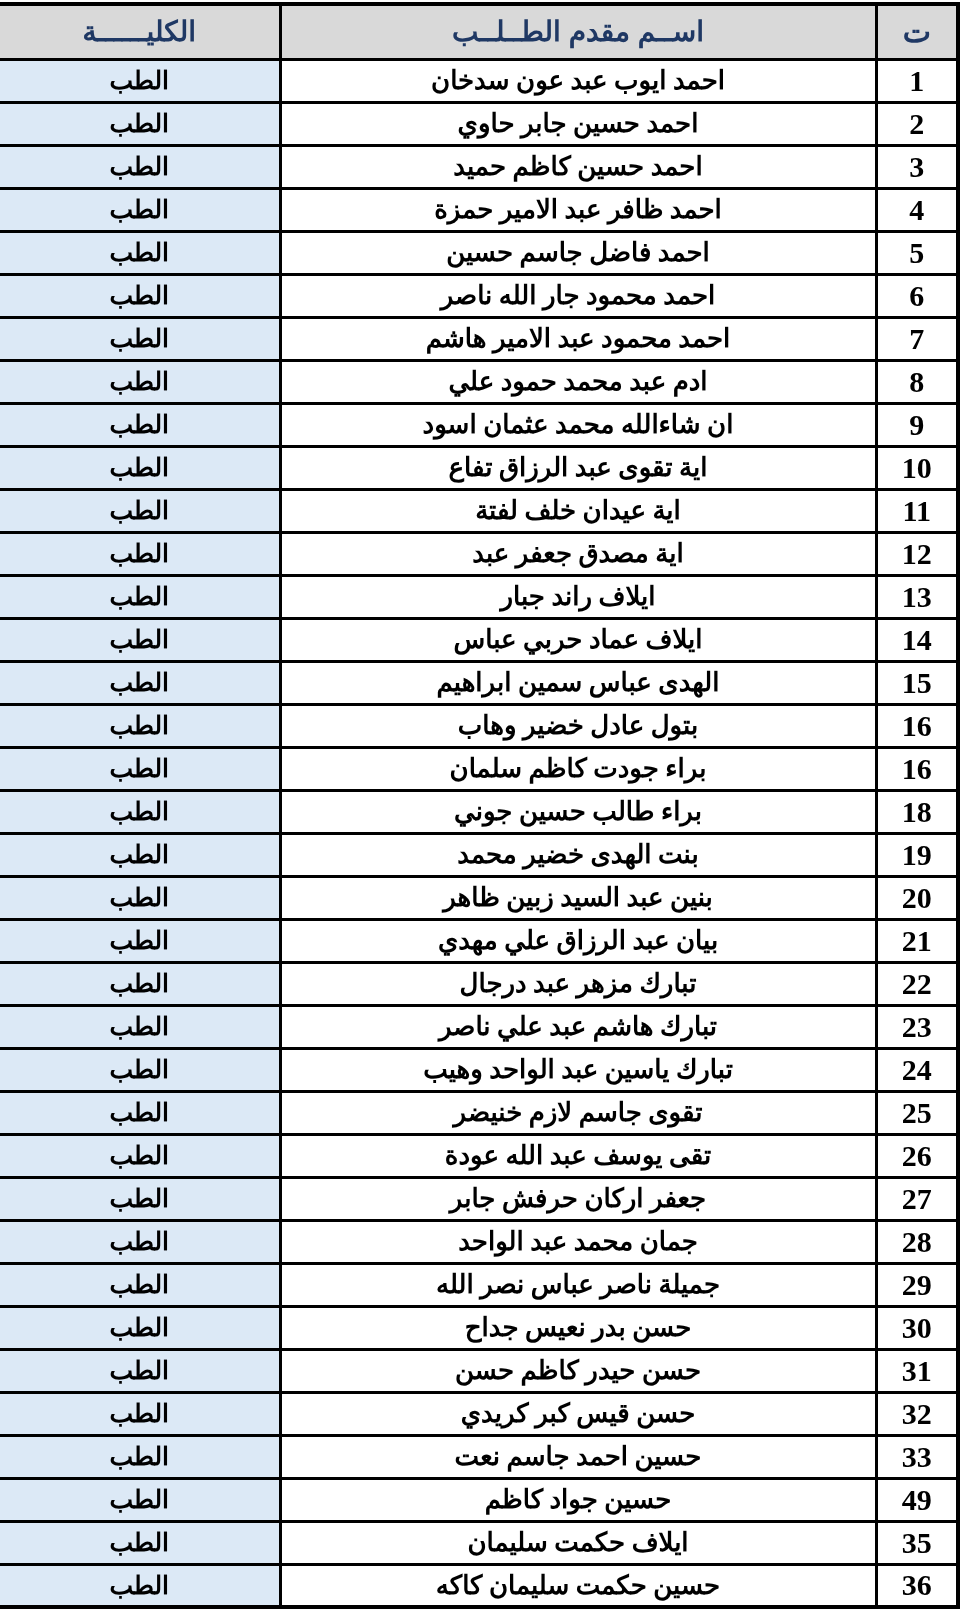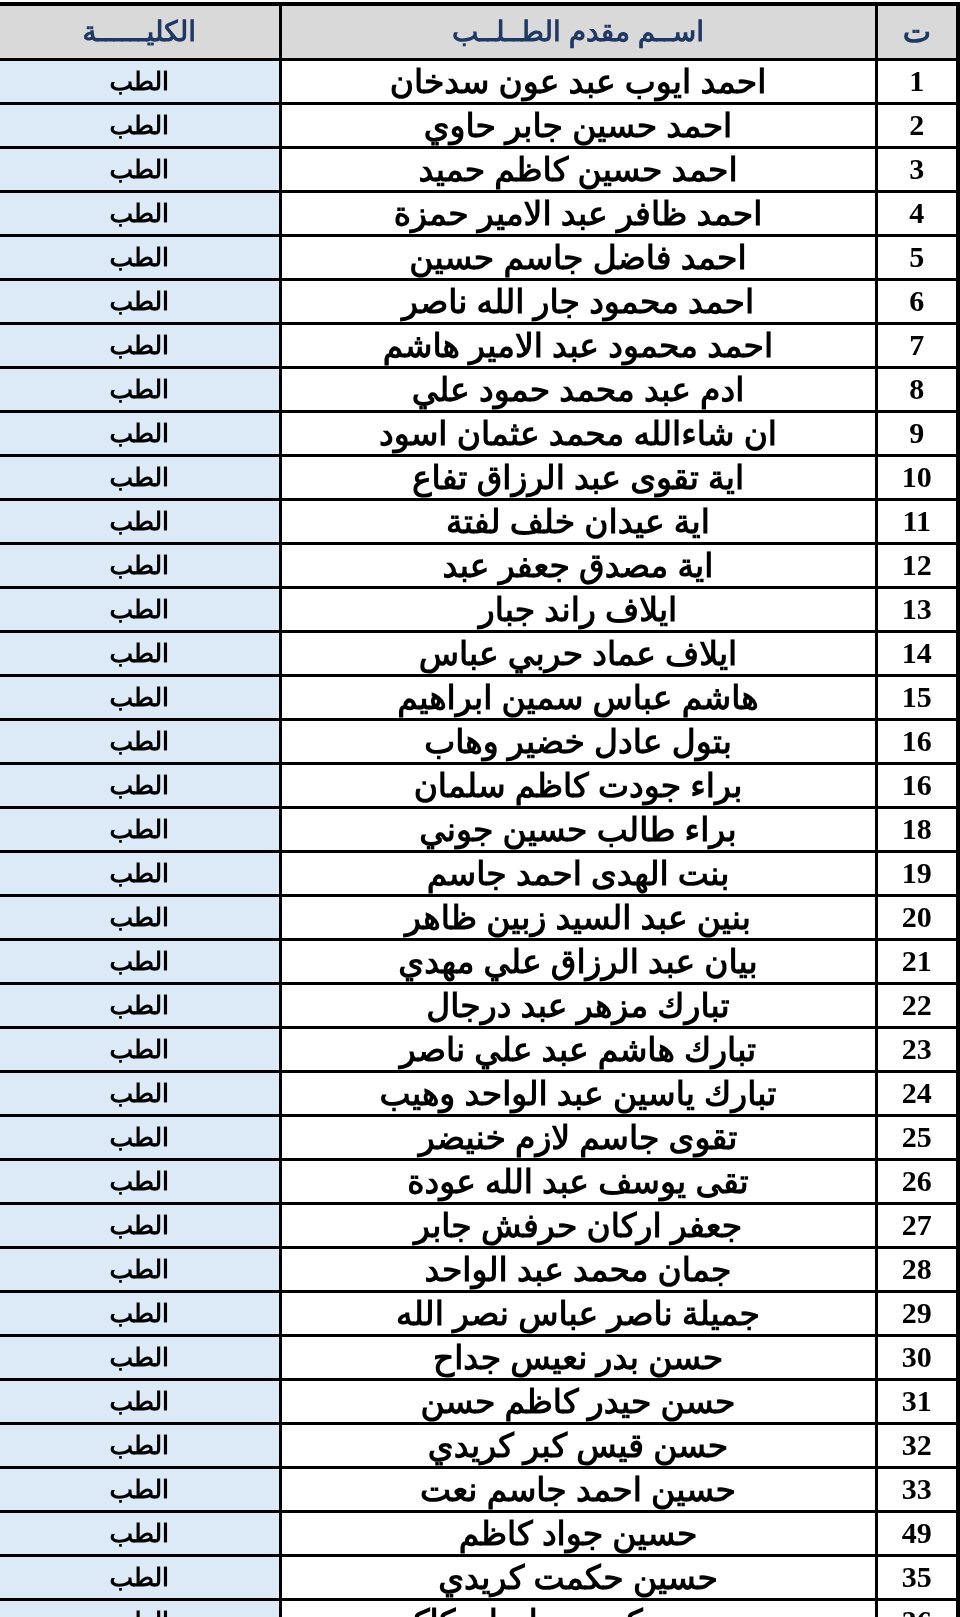--- a/index.html
+++ b/index.html
@@ -48,23 +48,23 @@
     font-size: 28px;
   }
   thead th.h-index { font-size: 30px; }
   tbody tr { height: 43px; }
   td.cell-index {
     font-family: "Liberation Serif", serif;
     font-weight: bold;
     font-size: 30px;
   }
   td.cell-name {
-    font-family: Liberation Sans, sans-serif;
+    font-family: Liberation Serif, serif;
     font-weight: bold;
-    font-size: 33px;
+    font-size: 26px;
     margin-top: 30px;
   }
   td.cell-college {
     background: var(--college-bg);
     font-family: "Liberation Sans", sans-serif;
     font-weight: bold;
     font-size: 25px;
   }
 </style>
 </head>
@@ -164,21 +164,21 @@
   </tr>
 
   <tr>
     <td class="cell-index">14</td>
     <td class="cell-name">ايلاف عماد حربي عباس</td>
     <td class="cell-college">الطب</td>
   </tr>
 
   <tr>
     <td class="cell-index">15</td>
-    <td class="cell-name">هاشم عباس سمين ابراهيم</td>
+    <td class="cell-name">الهدى عباس سمين ابراهيم</td>
     <td class="cell-college">الطب</td>
   </tr>
 
   <tr>
     <td class="cell-index">16</td>
     <td class="cell-name">بتول عادل خضير وهاب</td>
     <td class="cell-college">الطب</td>
   </tr>
 
   <tr>
@@ -188,21 +188,21 @@
   </tr>
 
   <tr>
     <td class="cell-index">18</td>
     <td class="cell-name">براء طالب حسين جوني</td>
     <td class="cell-college">الطب</td>
   </tr>
 
   <tr>
     <td class="cell-index">19</td>
-    <td class="cell-name">بنت الهدى احمد جاسم</td>
+    <td class="cell-name">بنت الهدى خضير محمد</td>
     <td class="cell-college">الطب</td>
   </tr>
 
   <tr>
     <td class="cell-index">20</td>
     <td class="cell-name">بنين عبد السيد زبين ظاهر</td>
     <td class="cell-college">الطب</td>
   </tr>
 
   <tr>
@@ -284,21 +284,21 @@
   </tr>
 
   <tr>
     <td class="cell-index">49</td>
     <td class="cell-name">حسين جواد كاظم</td>
     <td class="cell-college">الطب</td>
   </tr>
 
   <tr>
     <td class="cell-index">35</td>
-    <td class="cell-name">حسين حكمت كريدي</td>
+    <td class="cell-name">ايلاف حكمت سليمان</td>
     <td class="cell-college">الطب</td>
   </tr>
 
   <tr>
     <td class="cell-index">36</td>
     <td class="cell-name">حسين حكمت سليمان كاكه</td>
     <td class="cell-college">الطب</td>
   </tr>
 </tbody>
   </table>

